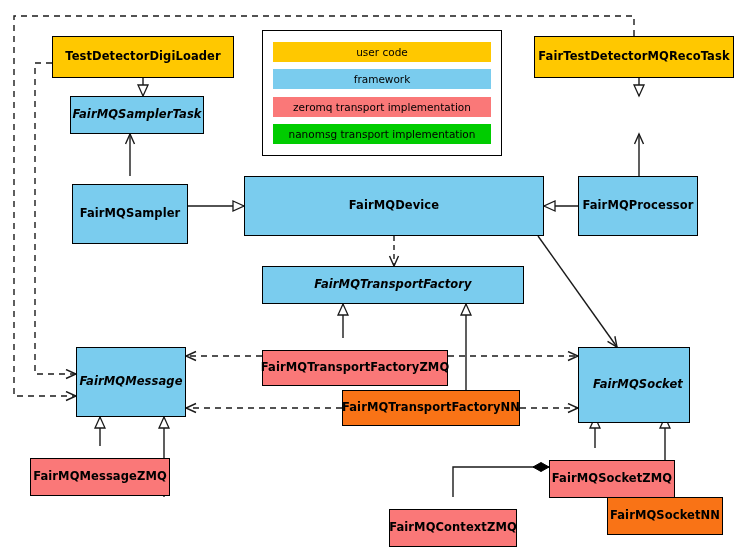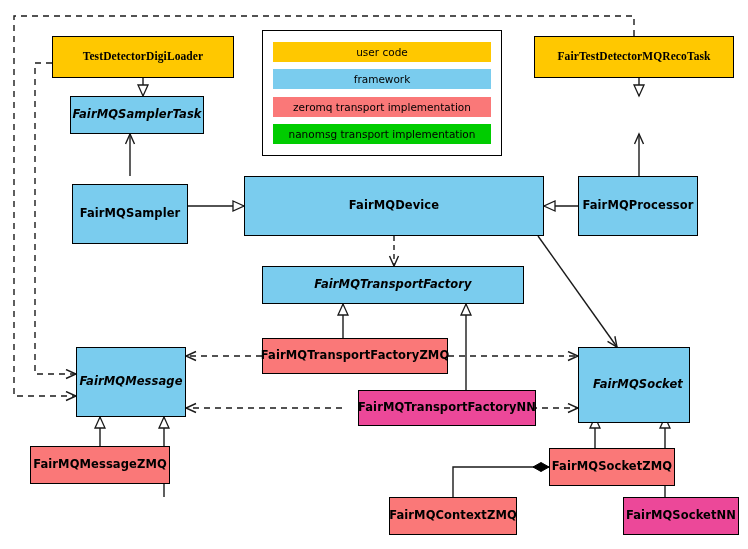--- a/index.html
+++ b/index.html
@@ -6,24 +6,24 @@
   body{width:748px;height:549px;overflow:hidden;
        font-family:"DejaVu Sans","Liberation Sans",sans-serif;}
   #stage{position:relative;width:748px;height:549px;background:#ffffff;}
   svg#edges{position:absolute;left:0;top:0;width:748px;height:549px;}
 
   .node{position:absolute;box-sizing:border-box;border:1.6px solid #000;
         display:flex;align-items:center;justify-content:center;text-align:center;
         font-size:11.5px;font-weight:bold;color:#000;line-height:1.15;
         letter-spacing:.1px;z-index:3;}
   .node.abstract{font-style:italic;}
-  .c-user{background:#FFC800;font-family:Liberation Serif, serif;}
+  .c-user{background:#FFC800;}
   .c-fw{background:#7ACCEE;}
-  .c-zmq{background:#FA7878;}
-  .c-nn{background:#ec4899;margin-left:16px;}
+  .c-zmq{background:#FA7878;margin-top:12px;}
+  .c-nn{background:#f97316;}
 
   #legend{position:absolute;left:262px;top:30px;width:240px;height:126px;
           background:#ffffff;border:1.6px solid #000;z-index:4;
           display:flex;flex-direction:column;justify-content:space-evenly;
           align-items:center;padding:4px 0;box-sizing:border-box;}
   .legend-row{width:218px;height:20px;display:flex;align-items:center;
               justify-content:center;font-size:10.5px;font-weight:normal;
               color:#000;}
 </style>
 </head>

